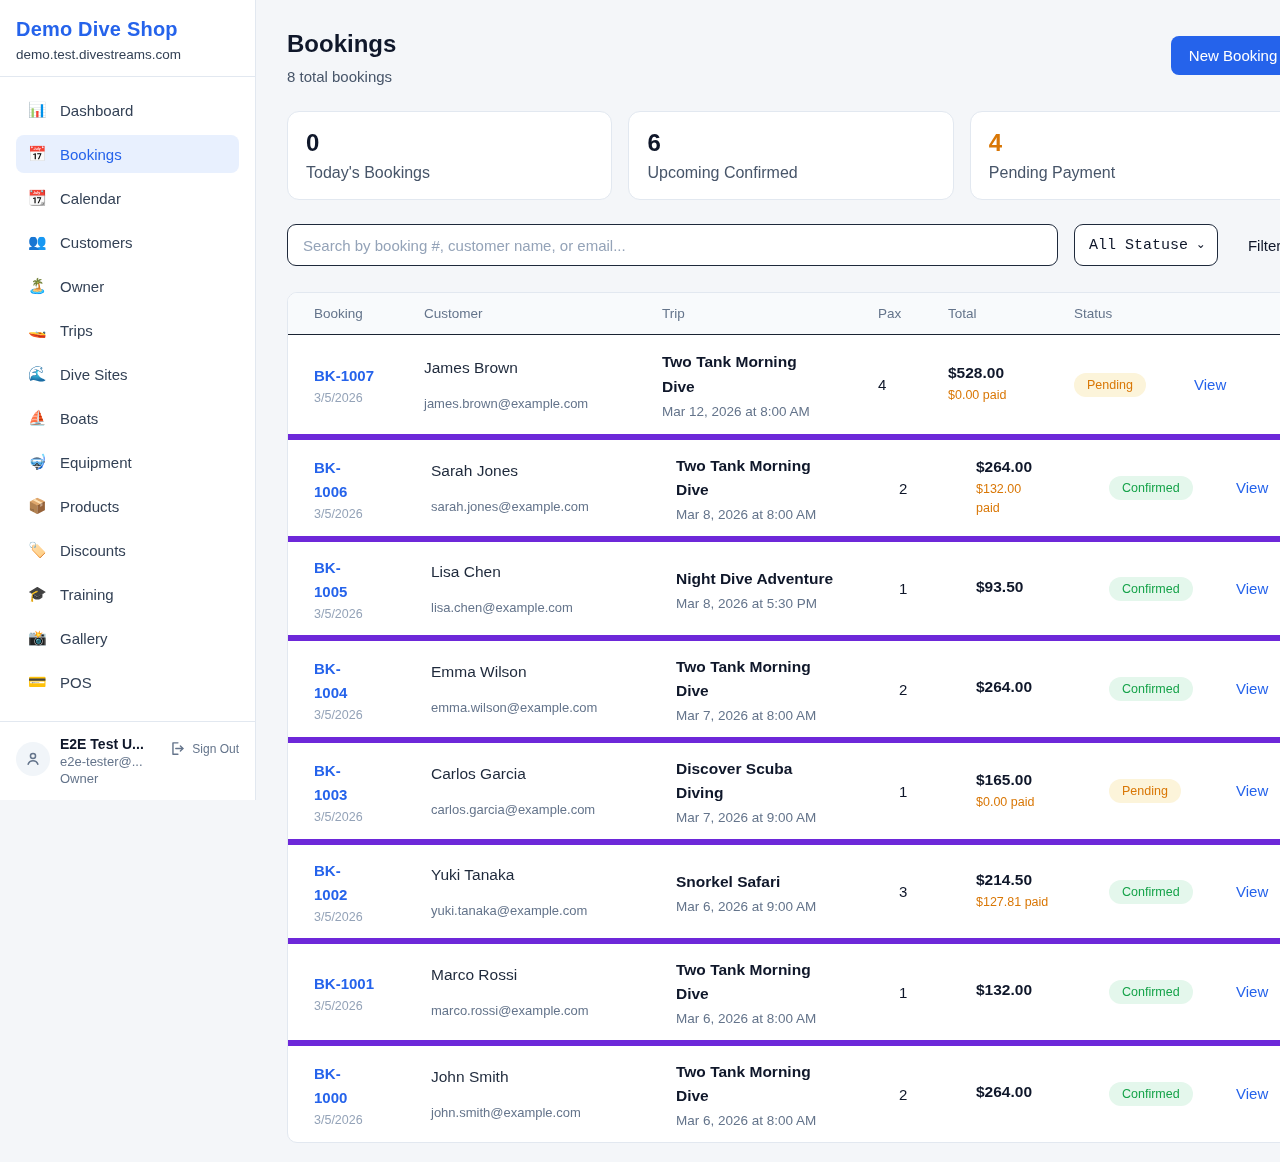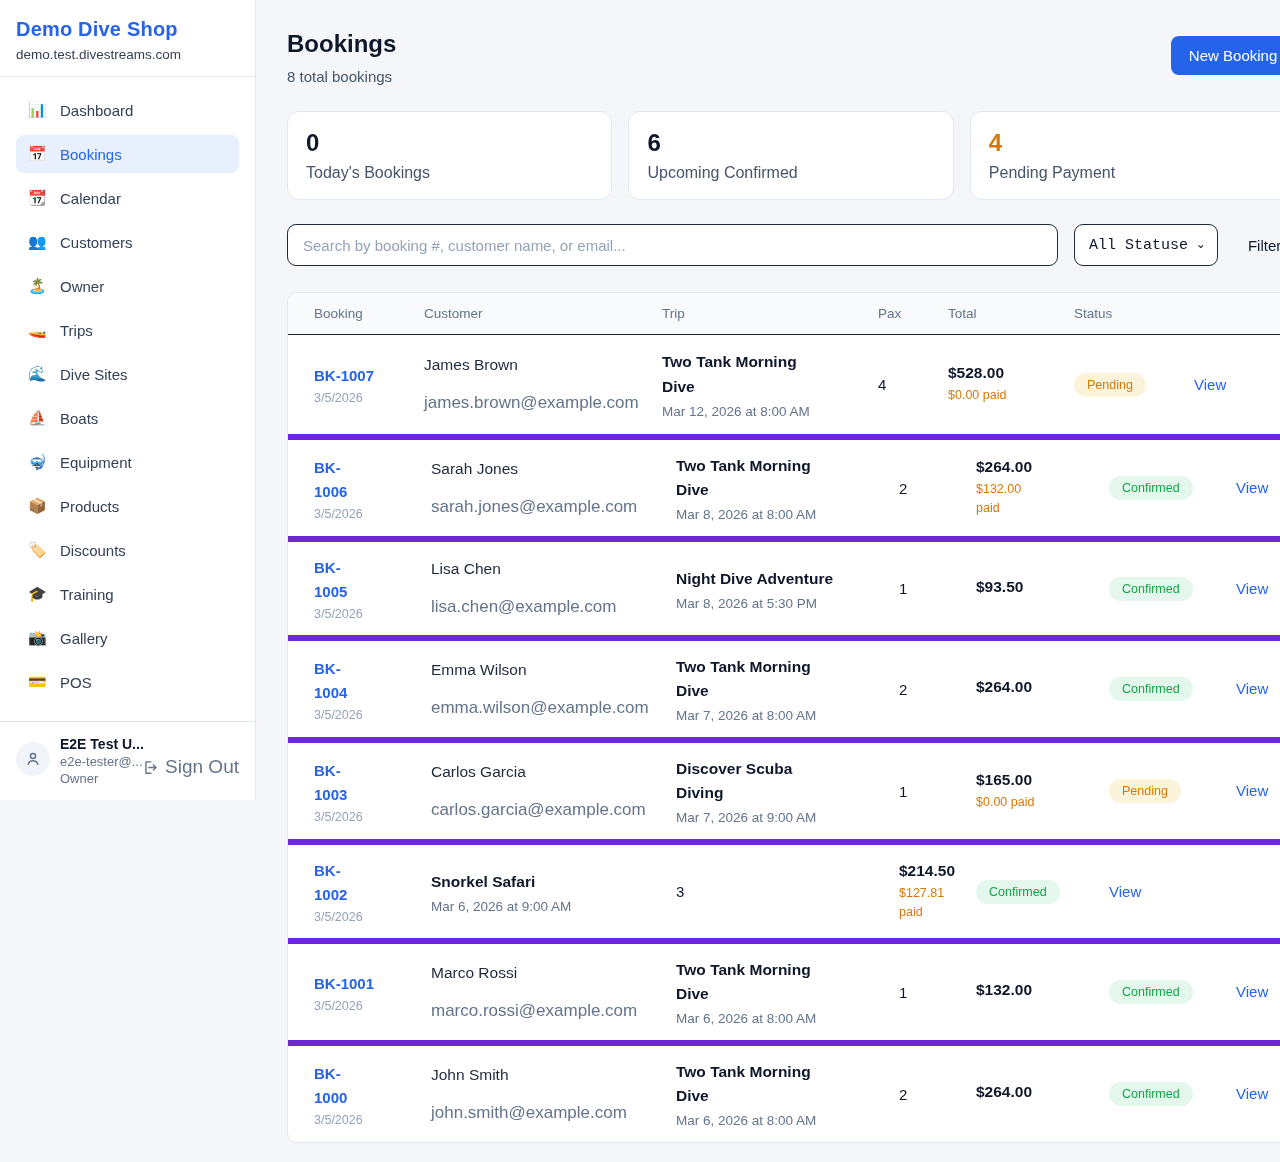--- a/index.html
+++ b/index.html
@@ -38,22 +38,22 @@
   .avatar {
     width:34px; height:34px; border-radius:50%;
     background:#f1f5f9; display:flex; align-items:center; justify-content:center;
     flex:0 0 auto; margin-top:6px;
   }
   .user-meta { flex:1 1 auto; min-width:0; }
   .user-name { font-size:14px; font-weight:700; color:#0f172a; white-space:nowrap; }
   .user-email, .user-role { font-size:13px; color:#64748b; margin-top:2px; white-space:nowrap; }
   .signout {
     display:flex; align-items:center; gap:7px;
-    color:#64748b; font-size:19px; white-space:nowrap;
-    margin-top:20px; cursor:pointer; background:none; border:none;
+    color:#64748b; font-size:12px; white-space:nowrap;
+    margin-top:4px; cursor:pointer; background:none; border:none;
     font-family:inherit;
   }
   
   .main { flex:1 1 auto; padding:30px 28px 32px 31px; }
   .page-head { display:flex; justify-content:space-between; align-items:flex-start; }
   .page-title { font-size:24px; font-weight:700; color:#0f172a; }
   .page-sub { font-size:15px; color:#475569; margin-top:10px; }
   .btn-primary {
     background:#2563eb; color:#fff; border:none; cursor:pointer;
     font-family:inherit; font-size:15px;
@@ -101,21 +101,21 @@
     align-items:center;
   }
   .t-head { background:#f8fafc; height:42px; border-bottom:1px solid #1a2332; }
   .t-head .th { font-size:13.5px; color:#64748b; font-weight:500; }
   .t-row { min-height:99px; padding-top:14px; padding-bottom:14px; }
   .t-row + .t-row { border-top:6px solid #6d28d9;gap:7px; }
   .cell { padding-right:14px; }
   .bk-num { color:#2563eb; font-weight:600; font-size:15px; cursor:pointer; line-height:1.6; white-space:pre-line; text-decoration:none; display:inline-block; }
   .bk-date { color:#94a3b8; font-size:12.5px; margin-top:3px; }
   .cust-name { font-size:15.5px; color:#1e293b; }
-  .cust-email { font-size:17px; color:#64748b; margin-top:19px; }
+  .cust-email { font-size:13px; color:#64748b; margin-top:19px; }
   .trip-name { font-size:15.5px; font-weight:600; color:#0f172a; line-height:1.55; white-space:pre-line; }
   .trip-date { font-size:13.5px; color:#64748b; margin-top:5px; }
   .pax { font-size:15px; color:#0f172a; }
   .total-amt { font-size:15.5px; font-weight:700; color:#0f172a; }
   .total-paid { font-size:12.5px; color:#d97706; margin-top:4px; line-height:1.5; white-space:pre-line; }
   .badge {
     display:inline-block; font-size:12.5px; padding:5px 13px; border-radius:999px;
   }
   .badge-pending { background:#fcf4da; color:#d97706; }
   .badge-confirmed { background:#e4f7ec; color:#16a34a; }
@@ -390,20 +390,24 @@
         <a class="view-link">View</a>
       </div>
     </div>
         <div class="t-grid t-row">
       <div class="cell">
         <a class="bk-num">BK-
 1002</a>
         <div class="bk-date">3/5/2026</div>
       </div>
       <div class="cell">
+        <div class="cust-name">Yuki Tanaka</div>
+        <div class="cust-email">yuki.tanaka@example.com</div>
+      </div>
+      <div class="cell">
         <div class="trip-name">Snorkel Safari</div>
         <div class="trip-date">Mar 6, 2026 at 9:00 AM</div>
       </div>
       <div class="cell pax">3</div>
       <div class="cell">
         <div class="total-amt">$214.50</div>
         <div class="total-paid">$127.81 paid</div>
       </div>
       <div class="cell">
         <span class="badge badge-confirmed">Confirmed</span>

